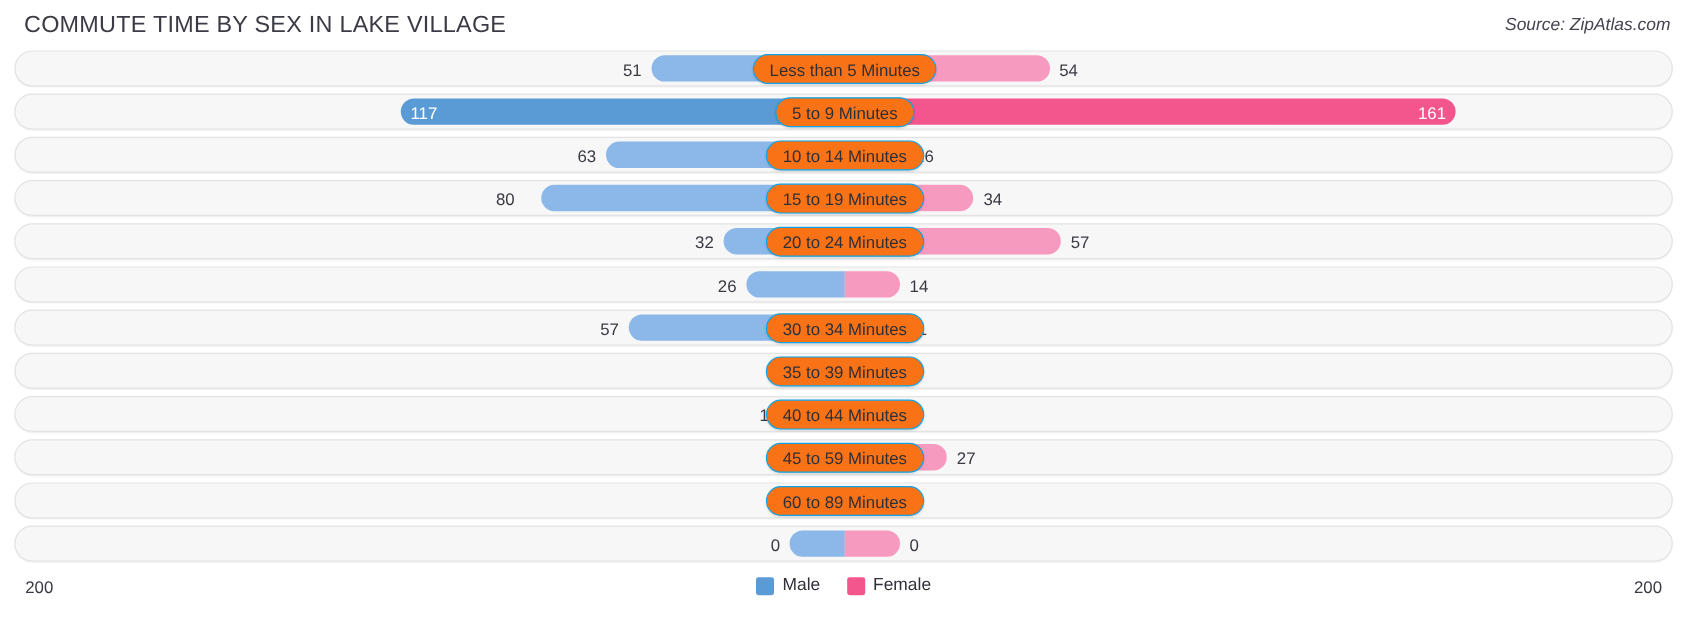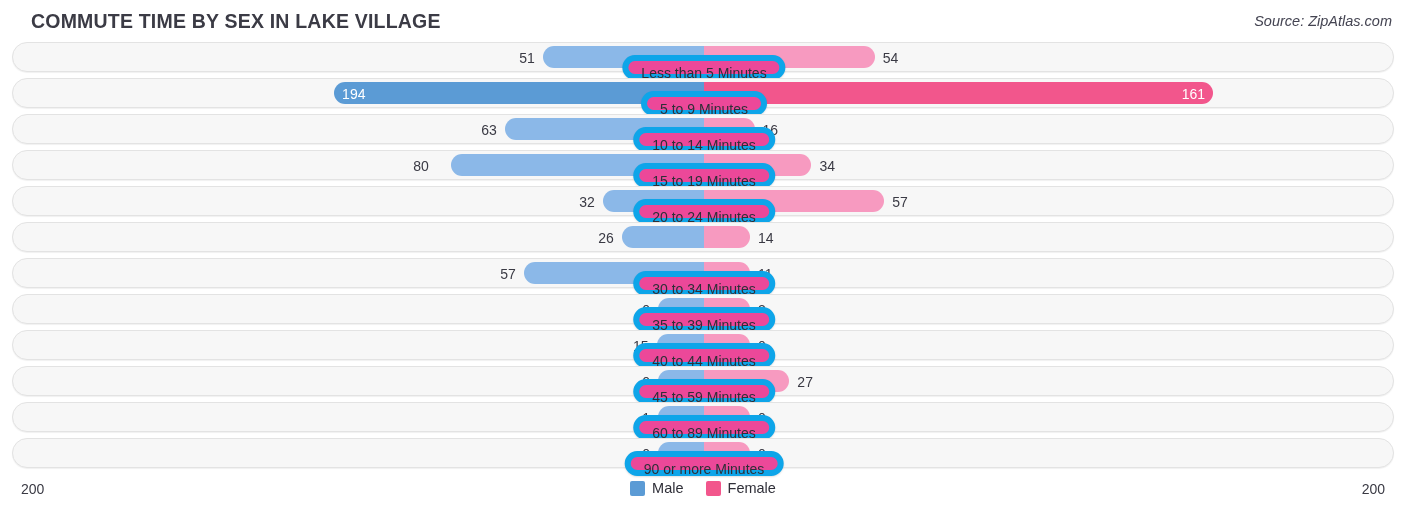--- a/index.html
+++ b/index.html
@@ -16,26 +16,26 @@
     position: relative;
   }
 
   
   .header {
     position: relative;
     height: 42px;
   }
   .chart-title {
     position: absolute;
-    left: 31px;
+    left: 20px;
     top: 10px;
     font-size: 19.5px;
     letter-spacing: 0.2px;
     color: #3b3b45;
-    font-weight: 700;
+    font-weight: 400;
     white-space: nowrap;
   }
   .source-note {
     position: absolute;
     right: 14px;
     top: 13px;
     font-size: 14.5px;
     font-style: italic;
     color: #444452;
     white-space: nowrap;
@@ -95,30 +95,29 @@
   .val.inside {
     color: #ffffff;
   }
 
   .cat-pill {
     position: absolute;
     top: 2px;
     height: 25px;
     line-height: 25px;
     transform: translateX(-50%);
-    background: #ec4899;
-    border: 6px solid #0ea5e9;
+    background: #f97316;
+    border: 1px solid #0ea5e9;
     border-radius: 13px;
     padding: 0 13px;
     font-size: 14px;
     color: #2f2f38;
     white-space: nowrap;
     box-shadow: 0 1px 2px rgba(0,0,0,0.13);
     box-sizing: border-box;
-    margin-top: 10px;
   }
 
   
   .footer {
     position: relative;
     height: 40px;
   }
   .axis-label {
     position: absolute;
     top: 5px;
@@ -166,21 +165,21 @@
         <div class="bar female" style="left: 691px; width: 170.72px;"></div>
         <div class="val left" style="left: 477.764px; width: 44px;">51</div>
         <div class="val right" style="left: 869.72px; width: 44px;">54</div>
         <div class="cat-pill" style="left: 691px;">Less than 5 Minutes</div>
       </div>
     </div>
     <div class="row">
       <div class="bar-wrap">
         <div class="bar male strong" style="left: 321.106px; width: 369.894px;"></div>
         <div class="bar female strong" style="left: 691px; width: 509px;"></div>
-        <div class="val left inside" style="left: 329.106px; width: 40px; text-align: left;">194</div>
+        <div class="val left inside" style="left: 329.106px; width: 40px; text-align: left;">117</div>
         <div class="val right inside" style="left: 1152px; width: 40px; text-align: right;">161</div>
         <div class="cat-pill" style="left: 691px;">5 to 9 Minutes</div>
       </div>
     </div>
     <div class="row">
       <div class="bar-wrap">
         <div class="bar male" style="left: 491.826px; width: 199.174px;"></div>
         <div class="bar female" style="left: 691px; width: 50.5839px;"></div>
         <div class="val left" style="left: 439.826px; width: 44px;">63</div>
         <div class="val right" style="left: 749.584px; width: 44px;">16</div>
@@ -257,21 +256,20 @@
         <div class="val right" style="left: 745px; width: 44px;">0</div>
         <div class="cat-pill" style="left: 691px;">60 to 89 Minutes</div>
       </div>
     </div>
     <div class="row">
       <div class="bar-wrap">
         <div class="bar male" style="left: 645px; width: 46px;"></div>
         <div class="bar female" style="left: 691px; width: 46px;"></div>
         <div class="val left" style="left: 593px; width: 44px;">0</div>
         <div class="val right" style="left: 745px; width: 44px;">0</div>
-        <div class="cat-pill" style="left: 691px;">90 or more Minutes</div>
       </div>
     </div>
   </div>
 
 <div class="footer">
   <div class="axis-label l">200</div>
   <div class="axis-label r">200</div>
   <div class="legend" id="legend">
       <div class="legend-item">
         <span class="swatch" style="background: rgb(91, 155, 213);"></span>

